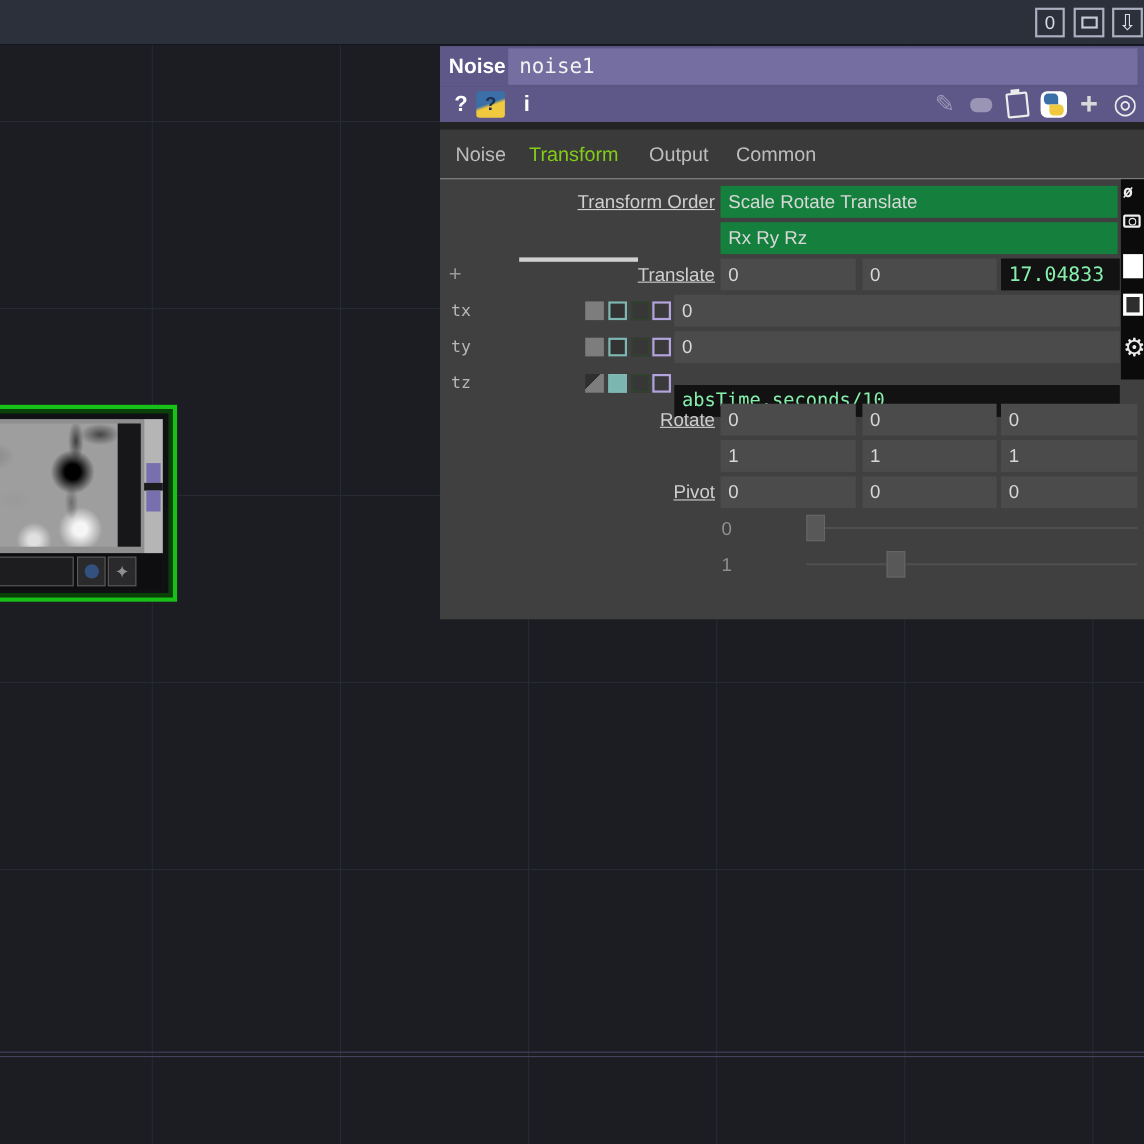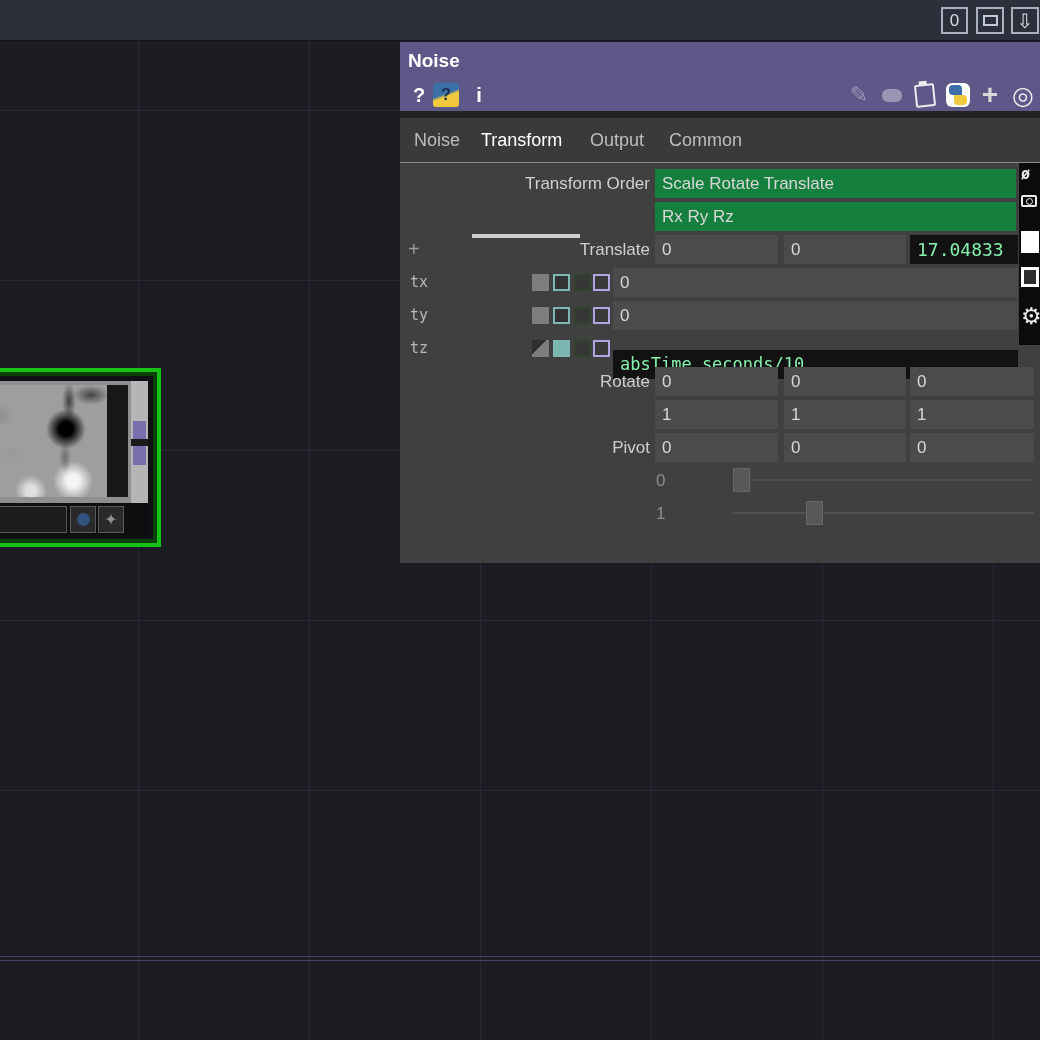--- a/index.html
+++ b/index.html
@@ -63,26 +63,26 @@
         transform:rotate(-6deg);}
   .clip:after{content:"";position:absolute;left:3px;top:-5px;width:8px;height:4px;background:#ececec;}
   .pylogo{width:24px;height:24px;background:#fff;border-radius:6px;position:relative;overflow:hidden;}
   .pylogo:before{content:"";position:absolute;left:3px;top:2px;width:13px;height:10px;
                  background:#3a6fa8;border-radius:4px 4px 0 4px;}
   .pylogo:after{content:"";position:absolute;right:3px;bottom:2px;width:13px;height:10px;
                 background:#f0c93e;border-radius:0 4px 4px 4px;}
   #hdr-gap{position:absolute;left:0;top:69px;width:640px;height:7px;background:#232323;}
   #tabbar{position:absolute;left:0;top:76px;width:640px;height:45px;background:#3a3a3a;}
   .tab{position:absolute;top:0;height:44px;line-height:44px;font-size:18px;color:#bdbdbd;}
-  .tab.active{color:#ffffff;}
+  .tab.active{color:#84cc16;}
   #tab-sep{position:absolute;left:0;top:120px;width:640px;height:1px;background:#8c8c8c;}
   #tab-underline{position:absolute;left:72px;top:116px;width:108px;height:4px;background:#d0d0d0;}
   
   .lab{position:absolute;left:0;width:250px;height:33px;line-height:33px;text-align:right;
-       color:#cfcfcf;font-size:17px;}
+       color:#cfcfcf;font-size:17px;text-decoration:underline;}
   .lab.dis{color:#787878;}
   .sublab{position:absolute;left:10px;height:33px;line-height:33px;color:#b8b8b8;
           font-family:"DejaVu Sans Mono",monospace;font-size:15px;}
   .fld{position:absolute;height:29px;line-height:29px;background:#4b4b4b;color:#d8d8d8;
        font-size:17px;padding-left:7px;box-sizing:border-box;overflow:hidden;white-space:nowrap;}
   .fld.menu{background:#15803d;}
   .fld.expr{background:#121212;color:#86efac;font-family:"DejaVu Sans Mono",monospace;font-size:17px;}
   .sq{position:absolute;width:17px;height:17px;box-sizing:border-box;}
   .sq.val{background:#7d7d7d;}
   .sq.val.half{background:linear-gradient(135deg,#2f2f2f 0 42%,#7d7d7d 42%);}
@@ -150,20 +150,21 @@
           </div>
         </div>
       </div>
     </div>
   </div>
 
   <div id="dialog">
 
     <div id="hdr-name">
       <span id="op-type">Noise</span>
+      <span id="op-name">noise1</span>
     </div>
 
     <div id="hdr-tools">
       <span class="hicon" style="left:8px;width:22px;color:#fff;font-weight:bold;font-size:20px;">?</span>
       <span class="hicon" style="left:33px;width:26px;">
         <span class="pyhelp" style="display:flex;align-items:center;justify-content:center;">?</span>
       </span>
       <span class="hicon" style="left:72px;width:14px;color:#fff;font-weight:bold;font-size:20px;">i</span>
 
       <span class="hicon" style="left:446px;width:26px;color:#9a95b5;font-size:22px;">✎</span>

